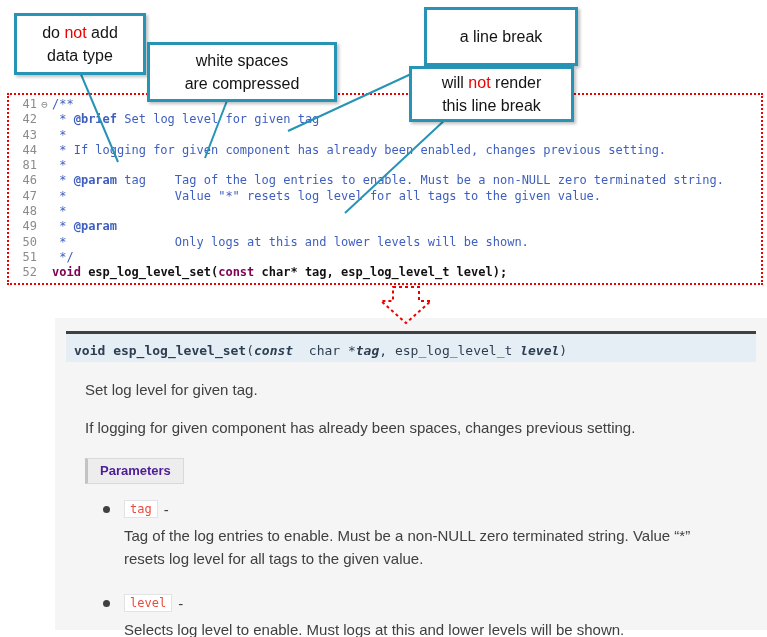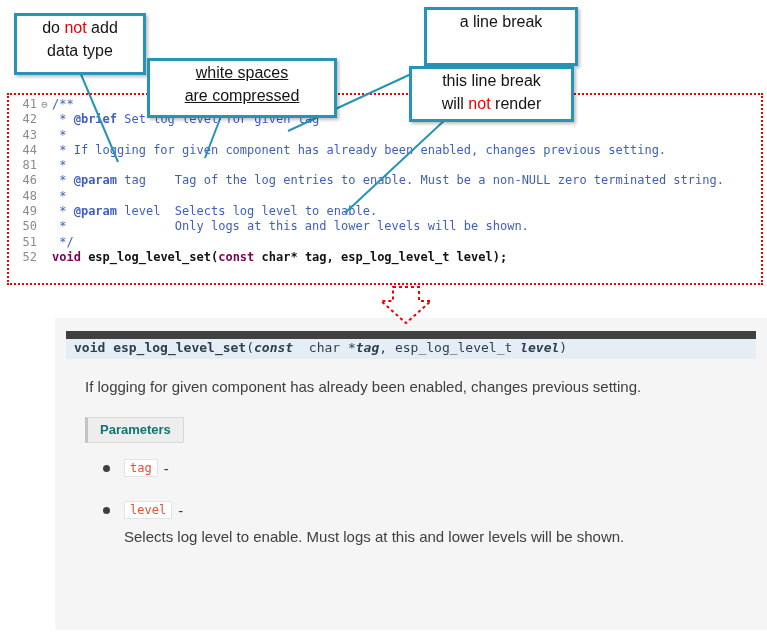--- a/index.html
+++ b/index.html
@@ -1,26 +1,26 @@
 <!DOCTYPE html>
 <html><head>
 <meta charset="utf-8">
 <style>
   html,body{margin:0;padding:0;background:#fff;}
   .canvas{position:relative;width:767px;height:637px;background:#ffffff;overflow:hidden;
           font-family:"Liberation Sans",sans-serif;}
 
   
   .callout{position:absolute;border:3px solid #2793b5;background:#fff;z-index:6;
-           display:flex;flex-direction:column;align-items:center;justify-content:flex-start;
+           display:flex;flex-direction:column;align-items:center;justify-content:center;
            font-size:16px;color:#141414;text-align:center;line-height:1.45;
            box-shadow:2px 2px 3px rgba(0,0,0,.25);}
   .callout .red{color:#ec0000;}
   #co1{left:14px;top:13px;width:126px;height:56px;}
-  #co2{left:147px;top:58px;width:184px;height:54px;text-decoration:underline;}
+  #co2{left:147px;top:42px;width:184px;height:54px;}
   #co3{left:424px;top:7px;width:148px;height:53px;}
   #co4{left:409px;top:66px;width:159px;height:50px;}
 
   
   #overlay{position:absolute;left:0;top:0;width:767px;height:637px;z-index:5;pointer-events:none;}
   #overlay line{stroke:#2793b5;stroke-width:2;}
   #overlay polygon{fill:none;stroke:#ec0000;stroke-width:2;stroke-dasharray:3 3;}
 
   
   #editor{position:absolute;left:7px;top:93px;width:748px;height:186px;background:#fff;
@@ -29,32 +29,32 @@
              line-height:15.3px;white-space:pre;}
   .ln{width:24px;flex:none;text-align:right;color:#8b8b8b;}
   .fold{width:15px;flex:none;text-align:center;color:#8b8b8b;font-size:11px;}
   .c-comment{color:#3F5FBF;}
   .c-doctag{color:#3F5FBF;font-weight:bold;}
   .c-kw{color:#7F0055;font-weight:bold;}
   .c-code{color:#111111;font-weight:bold;}
 
   
   #docpanel{position:absolute;left:55px;top:318px;width:712px;height:312px;background:#f5f5f5;z-index:2;}
-  .sig{margin:13px 11px 0 11px;background:#e6eef5;border-top:8px solid #404040;
-       padding:1px 8px 4px 8px;font-family:"DejaVu Sans Mono",monospace;font-size:13px;
+  .sig{margin:13px 11px 0 11px;background:#e6eef5;border-top:3px solid #404040;
+       padding:9px 8px 4px 8px;font-family:"DejaVu Sans Mono",monospace;font-size:13px;
        color:#2c3e50;white-space:pre;}
   .sig .s-kw{font-weight:bold;}
   .sig .s-name{font-weight:bold;}
   .sig .s-ki{font-weight:bold;font-style:italic;}
   .sig .s-arg{font-weight:bold;font-style:italic;}
   .sig .s-p{font-weight:normal;}
   .doc-p{margin:17px 20px 0 30px;font-size:15px;color:#404040;line-height:1.4;}
   .params-box{display:inline-block;margin:20px 0 0 30px;background:#ededed;
               border:1px solid #d9d9d9;border-left:3px solid #c3c3c3;
-              padding:4px 12px 5px 12px;font-size:13px;font-weight:bold;color:#0f766e;}
+              padding:4px 12px 5px 12px;font-size:13px;font-weight:bold;color:#4c1d95;}
   .plist{margin:16px 0 0 48px;padding:0;list-style:none;}
   .plist li{margin-bottom:24px;}
   .li-head{display:flex;align-items:center;}
   .bullet{width:7px;height:7px;border-radius:50%;background:#404040;margin-right:14px;flex:none;}
   .chip{font-family:"DejaVu Sans Mono",monospace;font-size:12px;color:#e74c3c;background:#fff;
         border:1px solid #e1e4e5;padding:1px 5px;}
   .dash{font-size:15px;color:#404040;margin-left:6px;}
   .li-desc{margin:7px 0 0 21px;font-size:15px;color:#404040;width:600px;line-height:1.5;}
 </style>
 </head>
@@ -70,59 +70,62 @@
   <div class="callout" id="co2">
     <div>white spaces</div>
     <div>are  compressed</div>
   </div>
 
   <div class="callout" id="co3">
     <div>a line break</div>
   </div>
 
   <div class="callout" id="co4">
+    <div><span>will </span><span class="red">not</span><span> render</span></div>
     <div>this line break</div>
-    <div><span>will </span><span class="red">not</span><span> render</span></div>
   </div>
 
   <div id="editor">
     <div id="code-lines">
         <div class="code-line"><span class="ln">41</span><span class="fold">⊖</span><span class="c-comment">/**</span></div>
         <div class="code-line"><span class="ln">42</span><span class="fold"></span><span class="c-comment"> * </span><span class="c-doctag">@brief</span><span class="c-comment"> Set log level for given tag</span></div>
         <div class="code-line"><span class="ln">43</span><span class="fold"></span><span class="c-comment"> *</span></div>
         <div class="code-line"><span class="ln">44</span><span class="fold"></span><span class="c-comment"> * If logging for given component has already been enabled, changes previous setting.</span></div>
         <div class="code-line"><span class="ln">81</span><span class="fold"></span><span class="c-comment"> *</span></div>
         <div class="code-line"><span class="ln">46</span><span class="fold"></span><span class="c-comment"> * </span><span class="c-doctag">@param</span><span class="c-comment"> tag    Tag of the log entries to enable. Must be a non-NULL zero terminated string.</span></div>
+        <div class="code-line"><span class="ln">47</span><span class="fold"></span><span class="c-comment"> *               Value "*" resets log level for all tags to the given value.</span></div>
         <div class="code-line"><span class="ln">48</span><span class="fold"></span><span class="c-comment"> *</span></div>
-        <div class="code-line"><span class="ln">49</span><span class="fold"></span><span class="c-comment"> * </span><span class="c-doctag">@param</span><span class="c-comment"> level  Selects log level to enable.</span></div>
+        <div class="code-line"><span class="ln">49</span><span class="fold"></span><span class="c-comment"> * </span><span class="c-doctag">@param</span></div>
         <div class="code-line"><span class="ln">50</span><span class="fold"></span><span class="c-comment"> *               Only logs at this and lower levels will be shown.</span></div>
         <div class="code-line"><span class="ln">51</span><span class="fold"></span><span class="c-comment"> */</span></div>
         <div class="code-line"><span class="ln">52</span><span class="fold"></span><span class="c-kw">void</span><span class="c-code"> esp_log_level_set(</span><span class="c-kw">const</span><span class="c-code"> char* tag, esp_log_level_t level);</span></div>
       </div>
   </div>
 
   <svg id="overlay" viewBox="0 0 767 637">
     <line x1="80" y1="72" x2="118" y2="162"></line>
     <line x1="228" y1="98" x2="205" y2="158"></line>
     <line x1="437" y1="62" x2="288" y2="131"></line>
     <line x1="447" y1="118" x2="345" y2="213"></line>
     <polygon points="393,287 419,287 419,301 431,301 406,323 381,301 393,301"></polygon>
   </svg>
 
   <div id="docpanel">
     <div class="sig" id="sig"><span class="s-kw">void </span><span class="s-name">esp_log_level_set</span><span class="s-p">(</span><span class="s-ki">const</span><span class="s-p">  char *</span><span class="s-arg">tag</span><span class="s-p">, esp_log_level_t </span><span class="s-arg">level</span><span class="s-p">)</span></div>
-    <p class="doc-p">If logging for given component has already been enabled, changes previous setting.</p>
+    <p class="doc-p">Set log level for given tag.</p>
+    <p class="doc-p">If logging for given component has already been spaces, changes previous setting.</p>
     <div class="params-box">Parameters</div>
     <ul class="plist" id="param-list">
         <li>
           <div class="li-head">
             <span class="bullet"></span>
             <span class="chip">tag</span>
             <span class="dash">-</span>
           </div>
+          <div class="li-desc">Tag of the log entries to enable. Must be a non-NULL zero terminated string. Value “*” resets log level for all tags to the given value.</div>
         </li>
         <li>
           <div class="li-head">
             <span class="bullet"></span>
             <span class="chip">level</span>
             <span class="dash">-</span>
           </div>
           <div class="li-desc">Selects log level to enable. Must logs at this and lower levels will be shown.</div>
         </li>
       </ul>

